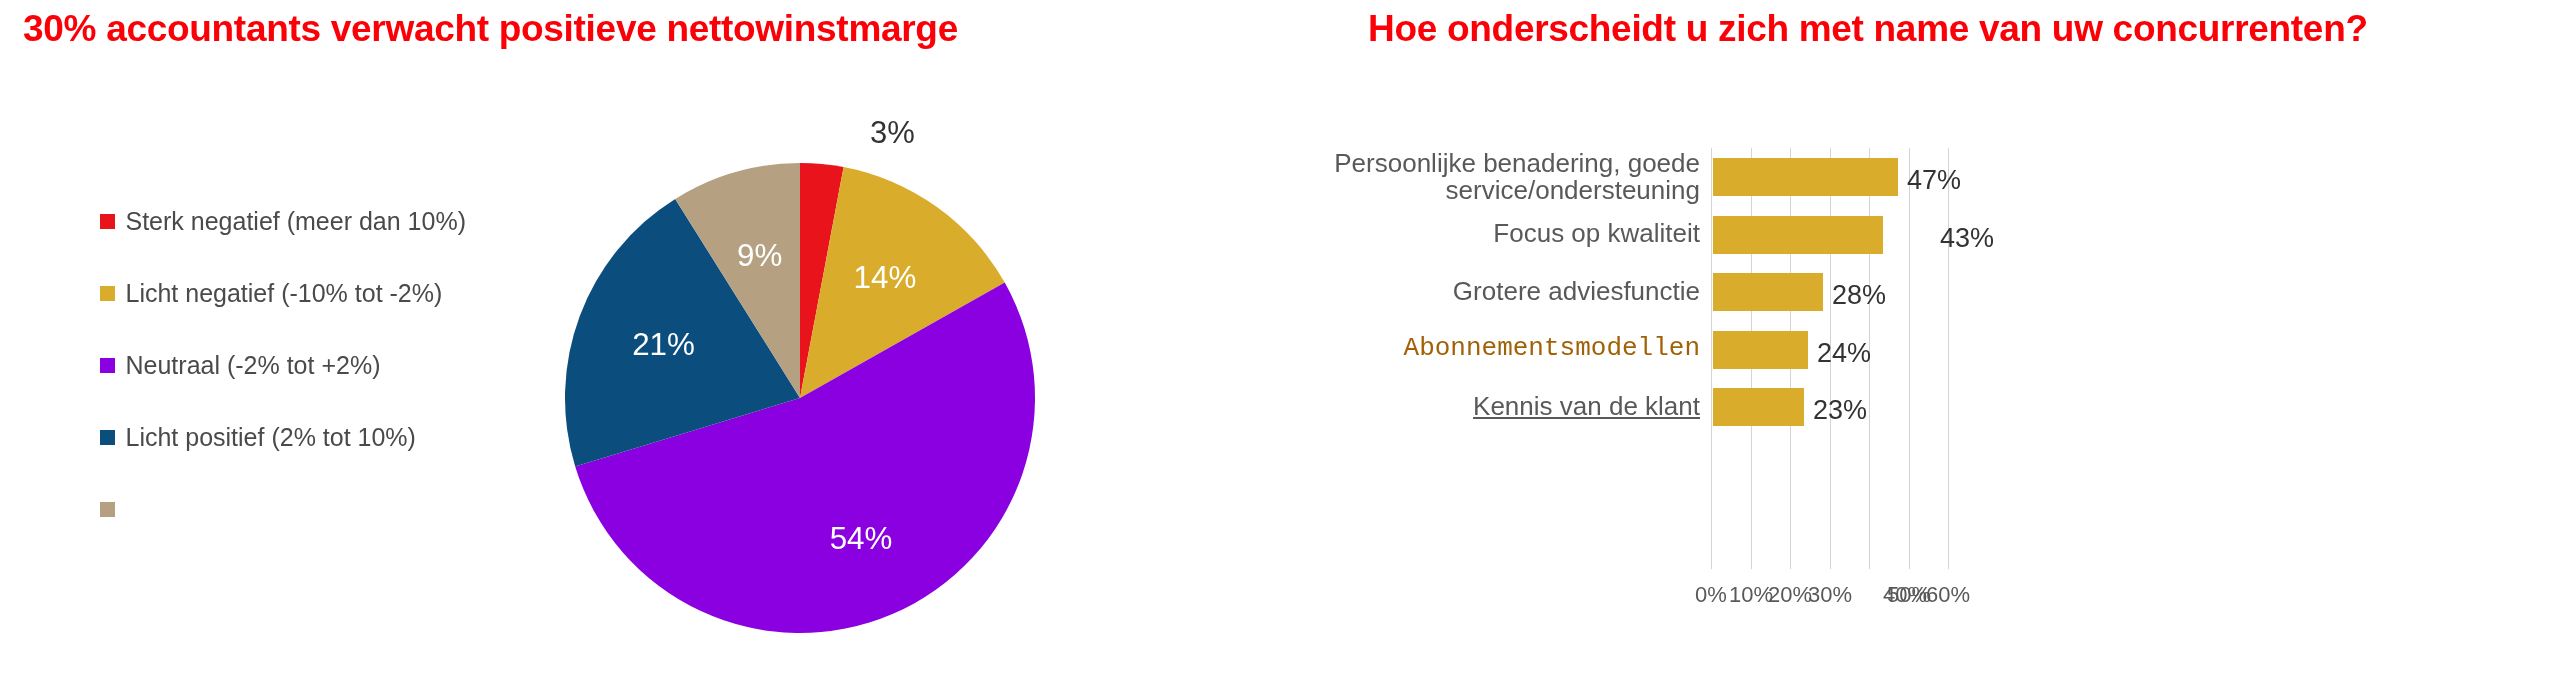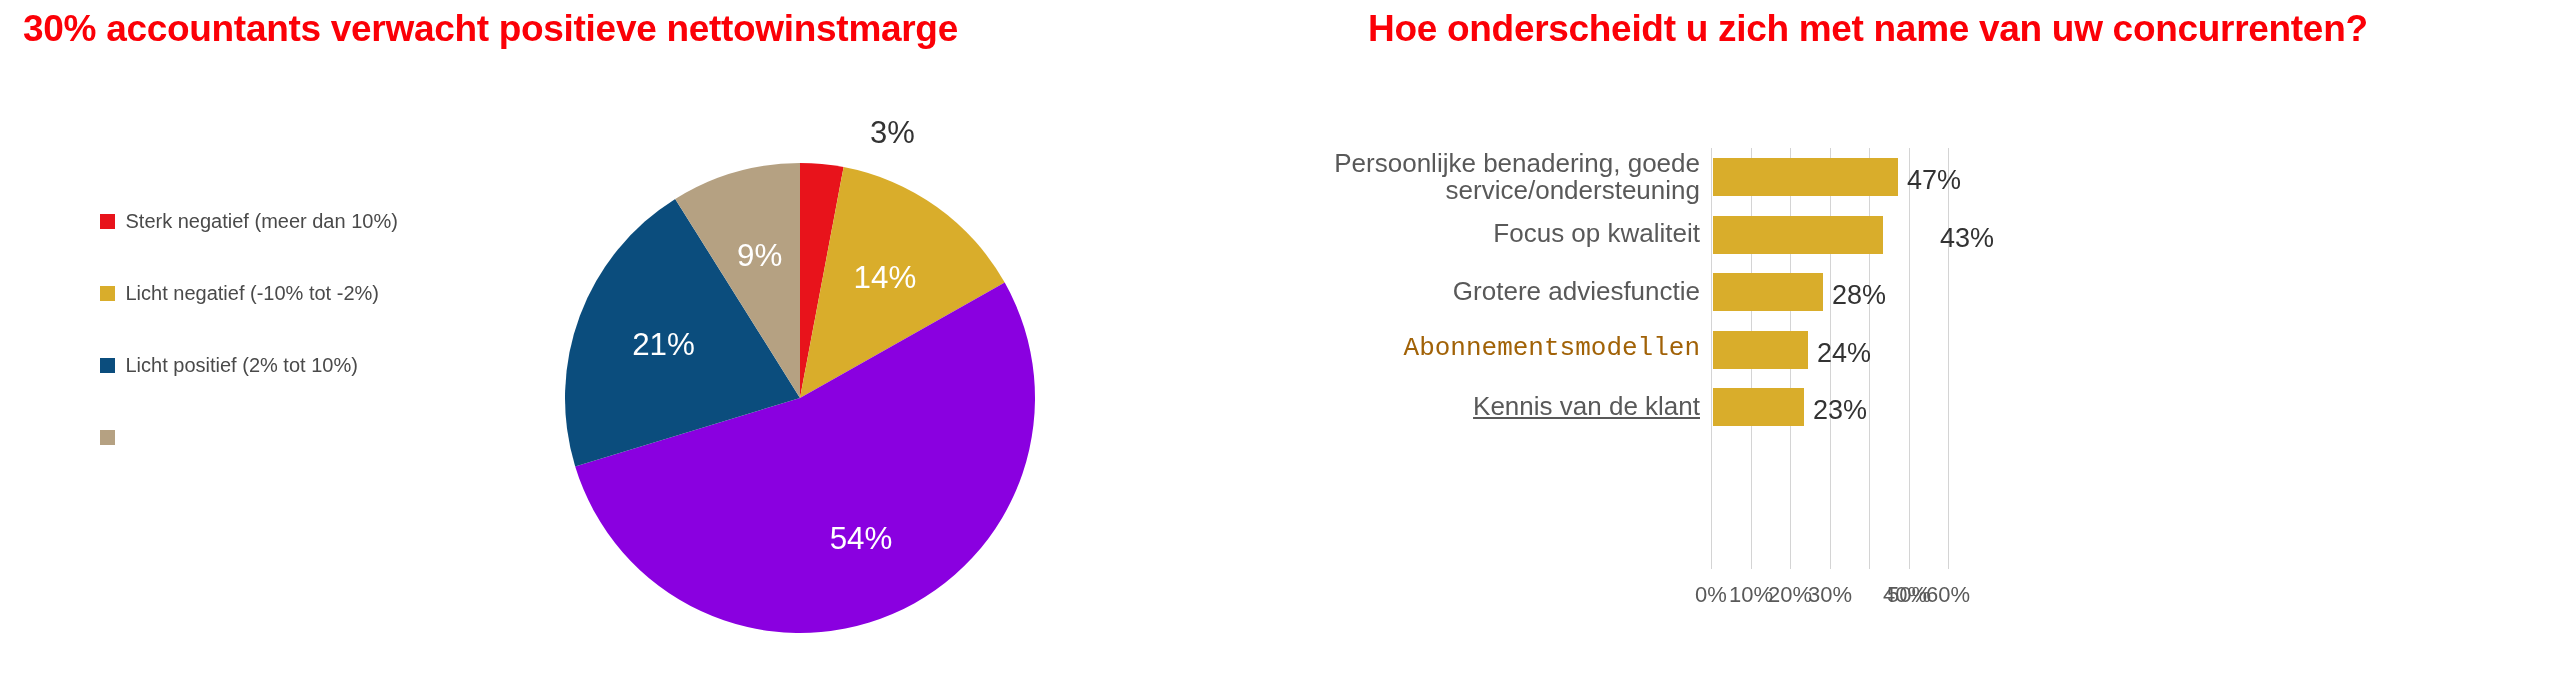--- a/index.html
+++ b/index.html
@@ -41,21 +41,21 @@
     height: 72px;
   }
   .legend-swatch {
     width: 15px;
     height: 15px;
     flex: 0 0 15px;
     margin-right: 10.5px;
   }
   .legend-label {
     color: #4a4a4a;
-    font-size: 20px;
+    font-size: 25px;
     white-space: nowrap;
     line-height: 1;
   }
 
   
   #pie-wrap {
     position: absolute;
     left: 565px;
     top: 163px;
     width: 470px;
@@ -130,20 +130,24 @@
 <div class="title" id="title-right">Hoe onderscheidt u zich met name van uw concurrenten?</div>
 
 <div id="legend">
   <div class="legend-row">
     <span class="legend-swatch" style="background:#e8131b"></span>
     <span class="legend-label">Sterk negatief (meer dan 10%)</span>
   </div>
   <div class="legend-row">
     <span class="legend-swatch" style="background:#d9ad2b"></span>
     <span class="legend-label">Licht negatief (-10% tot -2%)</span>
+  </div>
+  <div class="legend-row">
+    <span class="legend-swatch" style="background:#8a00e0"></span>
+    <span class="legend-label">Neutraal (-2% tot +2%)</span>
   </div>
   <div class="legend-row">
     <span class="legend-swatch" style="background:#0b4d7d"></span>
     <span class="legend-label">Licht positief (2% tot 10%)</span>
   </div>
   <div class="legend-row">
     <span class="legend-swatch" style="background:#b5a182"></span>
   </div>
 </div>
 

